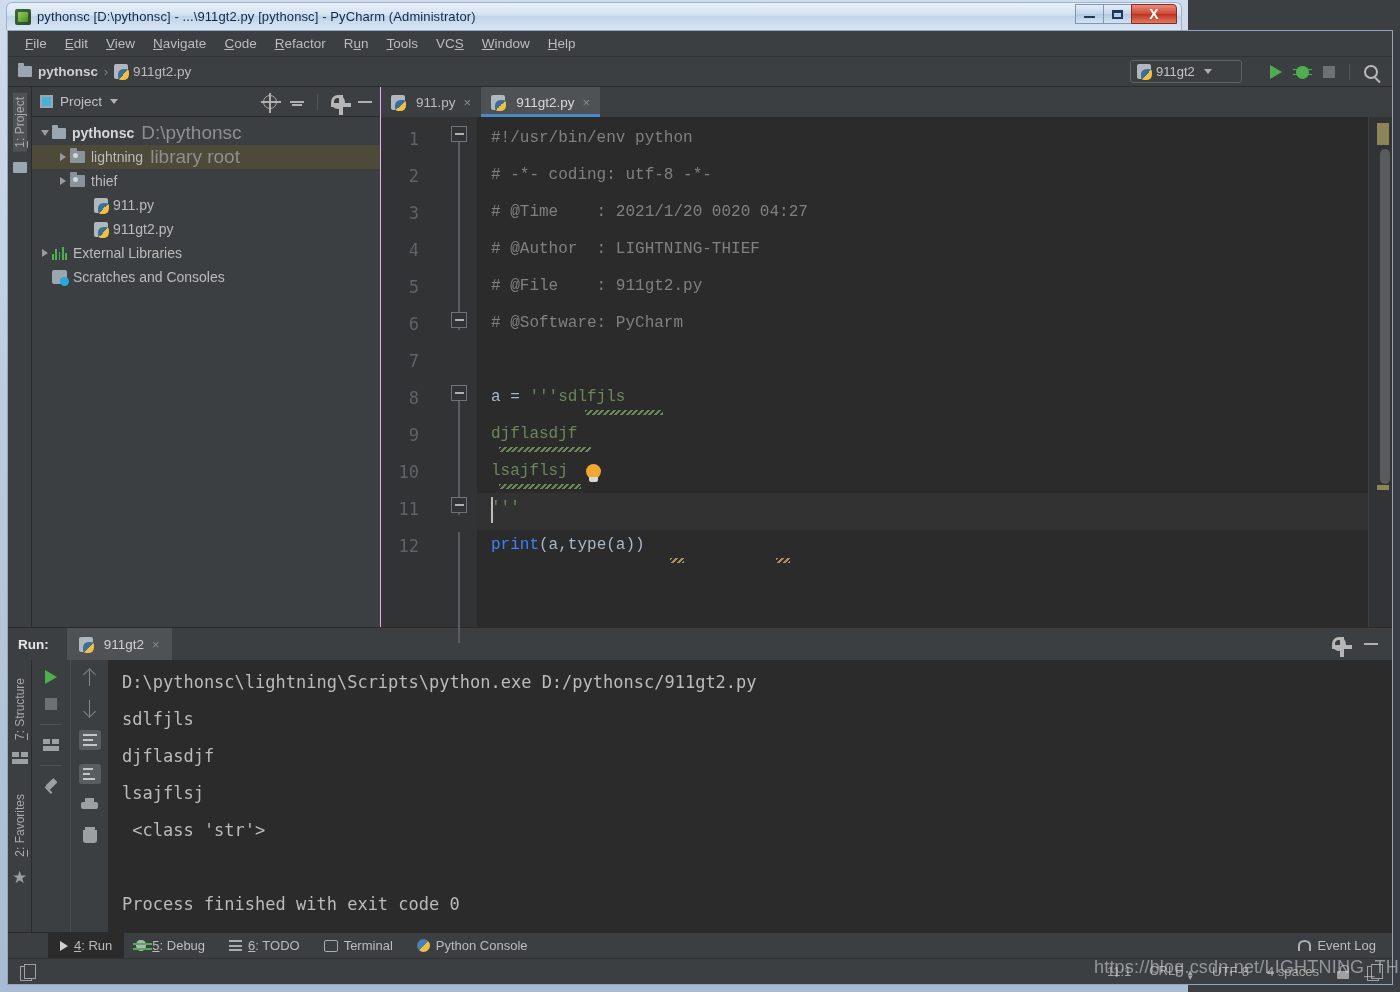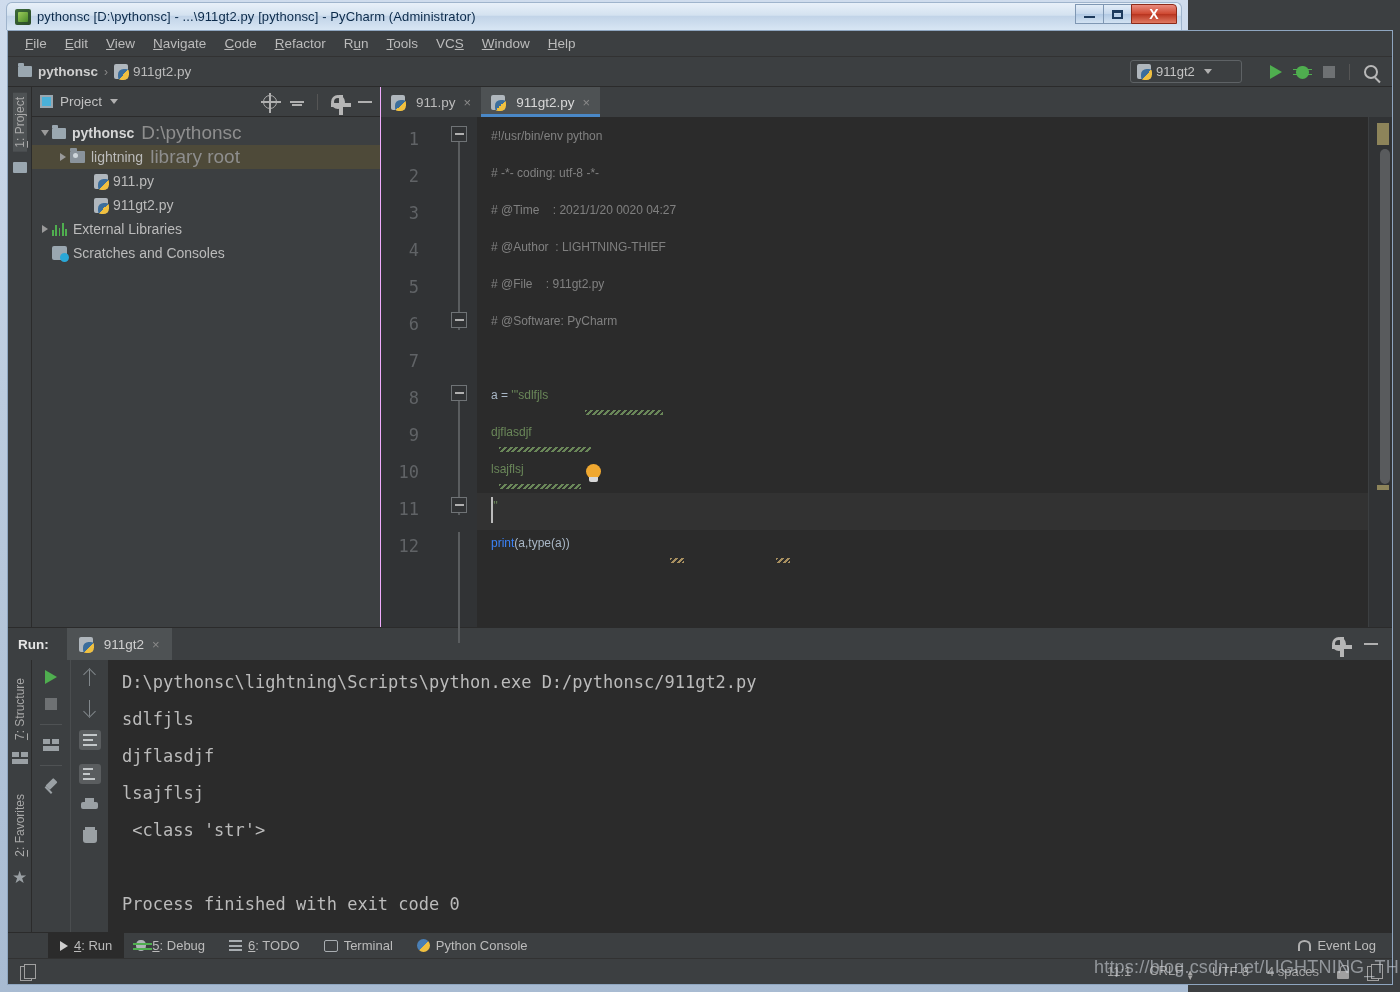--- a/index.html
+++ b/index.html
@@ -193,21 +193,21 @@
   #tabs { height:30px; background:#3c3f41; display:flex; align-items:stretch; flex:none;}
   .etab{display:flex;align-items:center;gap:6px;padding:0 10px;font-size:13.5px;color:#bbbbbb;cursor:default;position:relative;}
   .etab.active{background:#4e5254;color:#d8d8d8;}
   .etab.active::after{content:'';position:absolute;left:0;right:0;bottom:0;height:3px;background:#4a88c7;}
   .tab-x{color:#8a8a8a;font-size:13px;margin-left:2px;}
 
   #code-area{flex:1;display:flex;min-height:0;position:relative;background:#2b2b2b;}
   #gutter{width:96px;flex:none;background:#313335;position:relative;}
   .lnum{position:absolute;right:58px;font-family:"DejaVu Sans Mono",monospace;font-size:17px;color:#606366;}
   #fold-col{position:absolute;left:60px;top:0;width:36px;height:100%;}
-  #code-lines{position:relative;flex:1;overflow:hidden;font-family:Liberation Sans, sans-serif;font-size:12px;}
+  #code-lines{position:relative;flex:1;overflow:hidden;font-family:Liberation Mono, monospace;font-size:16px;}
   .cline{position:absolute;left:14px;white-space:pre;}
   .c-comment{color:#808080;}
   .c-str{color:#6a8759;}
   .c-var{color:#a9b7c6;}
   .c-fn{color:#3b82f6;}
   .c-paren{color:#a9b7c6;}
   .cur-line-hl{position:absolute;left:0;right:0;background:#323232;}
   .squiggle{
     position:absolute;height:5px;
     background: repeating-linear-gradient(135deg,#6a8759 0 2px, transparent 2px 4px);
@@ -383,20 +383,27 @@
               <span class="t-sub">D:\pythonsc</span>
             </div>
             <div class="trow indent-2 sel">
               <span class="arrow">
                 <i class="r"></i>
               </span>
               <span class="ic-folder-src"></span>
               <span class="t-name">lightning</span>
               <span class="t-sub">library root</span>
             </div>
+            <div class="trow indent-2">
+              <span class="arrow">
+                <i class="r"></i>
+              </span>
+              <span class="ic-folder-src"></span>
+              <span class="t-name">thief</span>
+            </div>
             <div class="trow indent-3">
               <span class="arrow"></span>
               <span class="ic-py"></span>
               <span class="t-name">911.py</span>
             </div>
             <div class="trow indent-3">
               <span class="arrow"></span>
               <span class="ic-py"></span>
               <span class="t-name">911gt2.py</span>
             </div>

